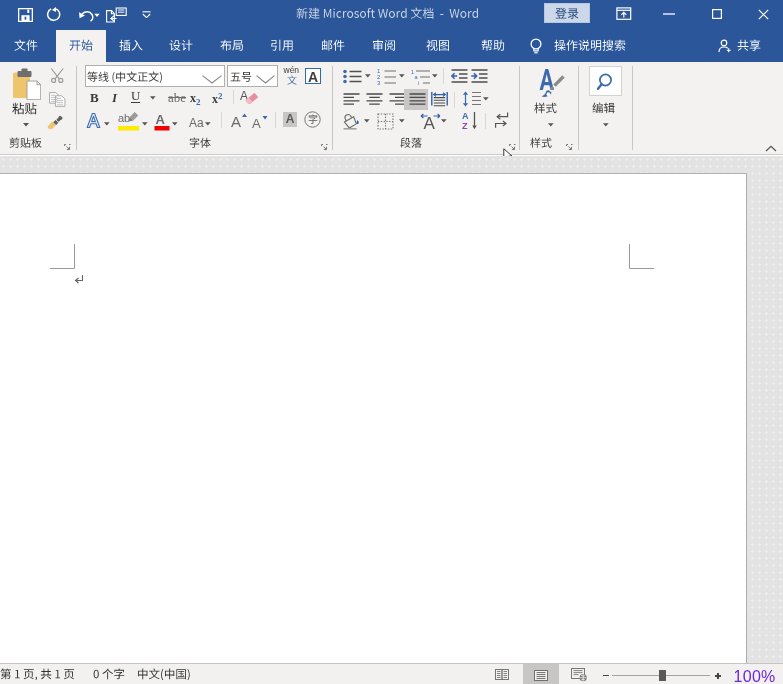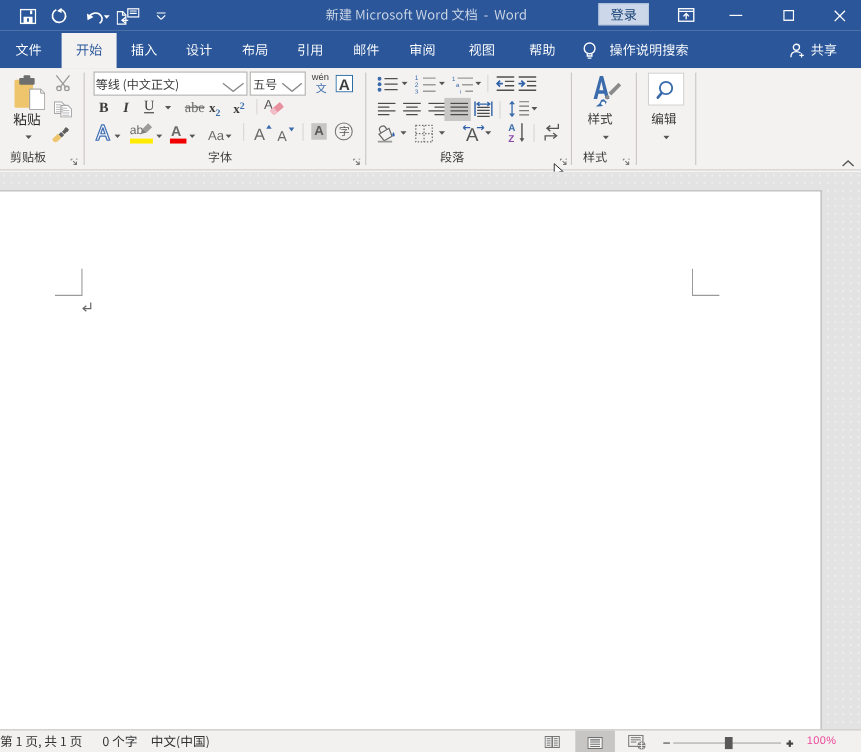--- a/index.html
+++ b/index.html
@@ -483,12 +483,12 @@
 <rect x="0.5" y="0.5" width="13" height="10" fill="none" stroke="#767676" stroke-width="1"></rect>
 <path d="M2.5 2.6 h9 M2.5 4.6 h9 M2.5 6.6 h5" stroke="#767676" stroke-width="0.9"></path>
 <circle cx="12.2" cy="9.7" r="3.6" fill="#767676"></circle>
 <path d="M8.6 9.7 h7.2 M12.2 6.1 v7.2 M10 7.2 c1.4 1 3 1 4.4 0 M10 12.2 c1.4 -1 3 -1 4.4 0" stroke="#fff" stroke-width="0.7" fill="none"></path>
 </svg>
 <div class="abs" style="left:602.5px;top:674.6px;width:6px;height:1.6px;background:#444"></div>
 <div class="abs" style="left:612px;top:675px;width:98px;height:1px;background:#a6a4a2"></div>
 <div class="abs" style="left:659px;top:670px;width:6.5px;height:11px;background:#595959"></div>
 <div class="abs" style="left:715px;top:675.3px;width:6px;height:1.4px;background:#444"></div>
 <div class="abs" style="left:717.3px;top:673px;width:1.4px;height:6px;background:#444"></div>
-<div class="abs" style="left:733.5px;top:667.5px;font-size:10px;color:#ec4899;letter-spacing:0.3px">100%</div>
+<div class="abs" style="left:733.5px;top:667.5px;font-size:16px;color:#6d28d9;letter-spacing:0.3px">100%</div>
 </body></html>

